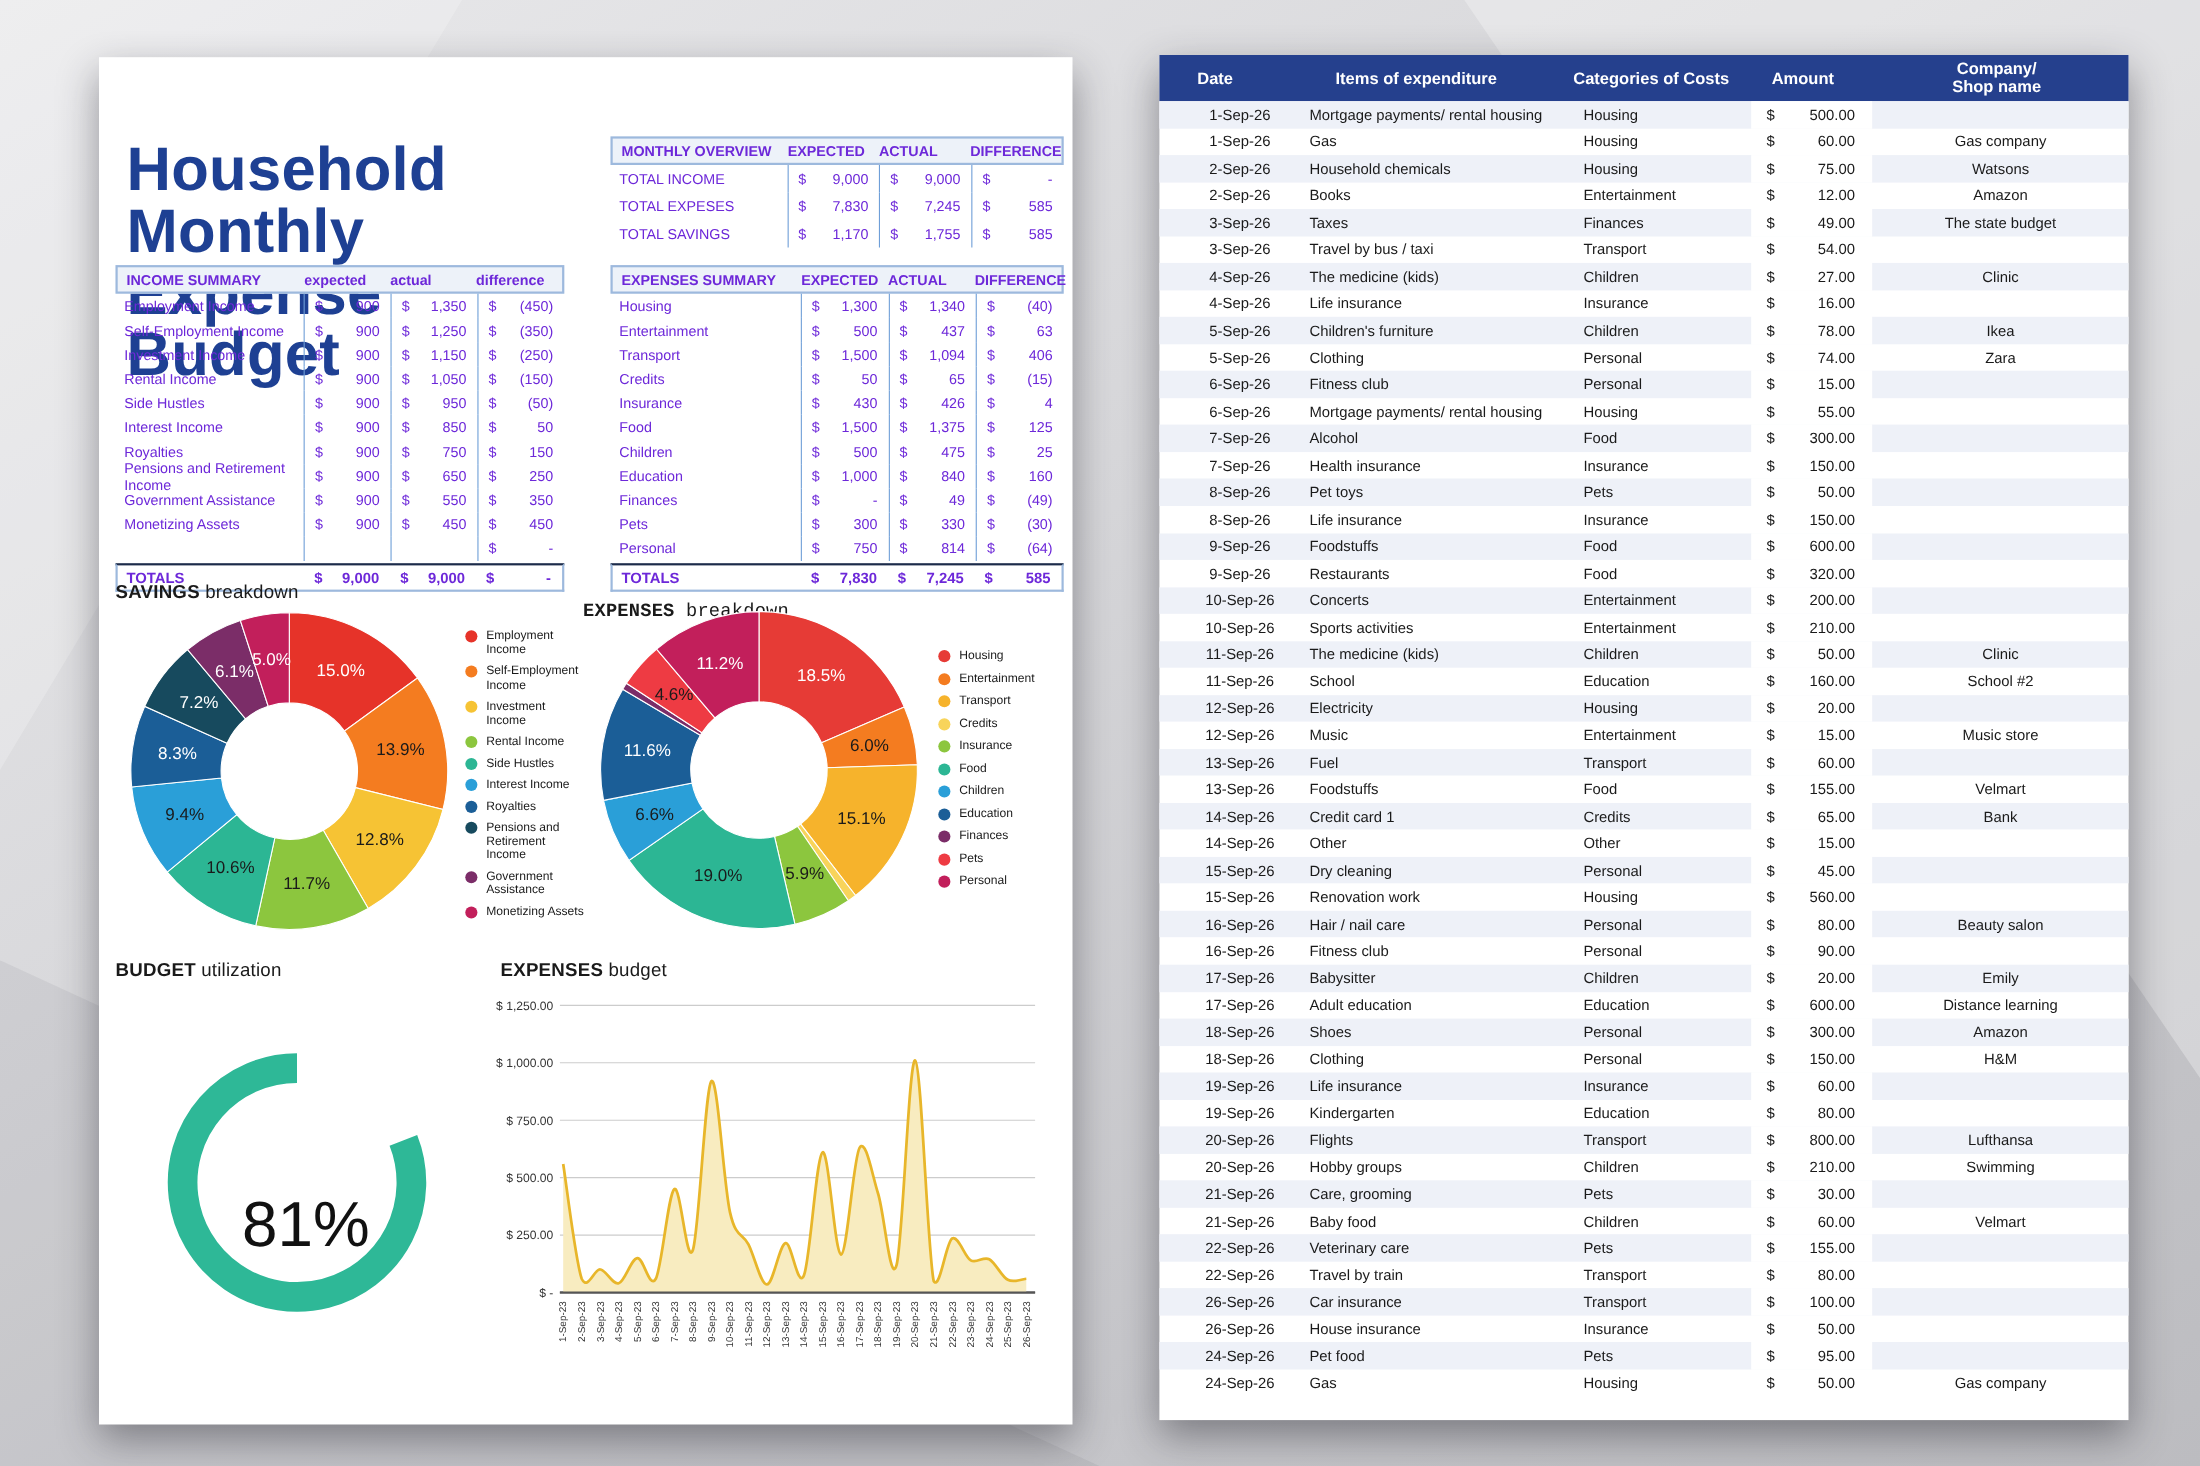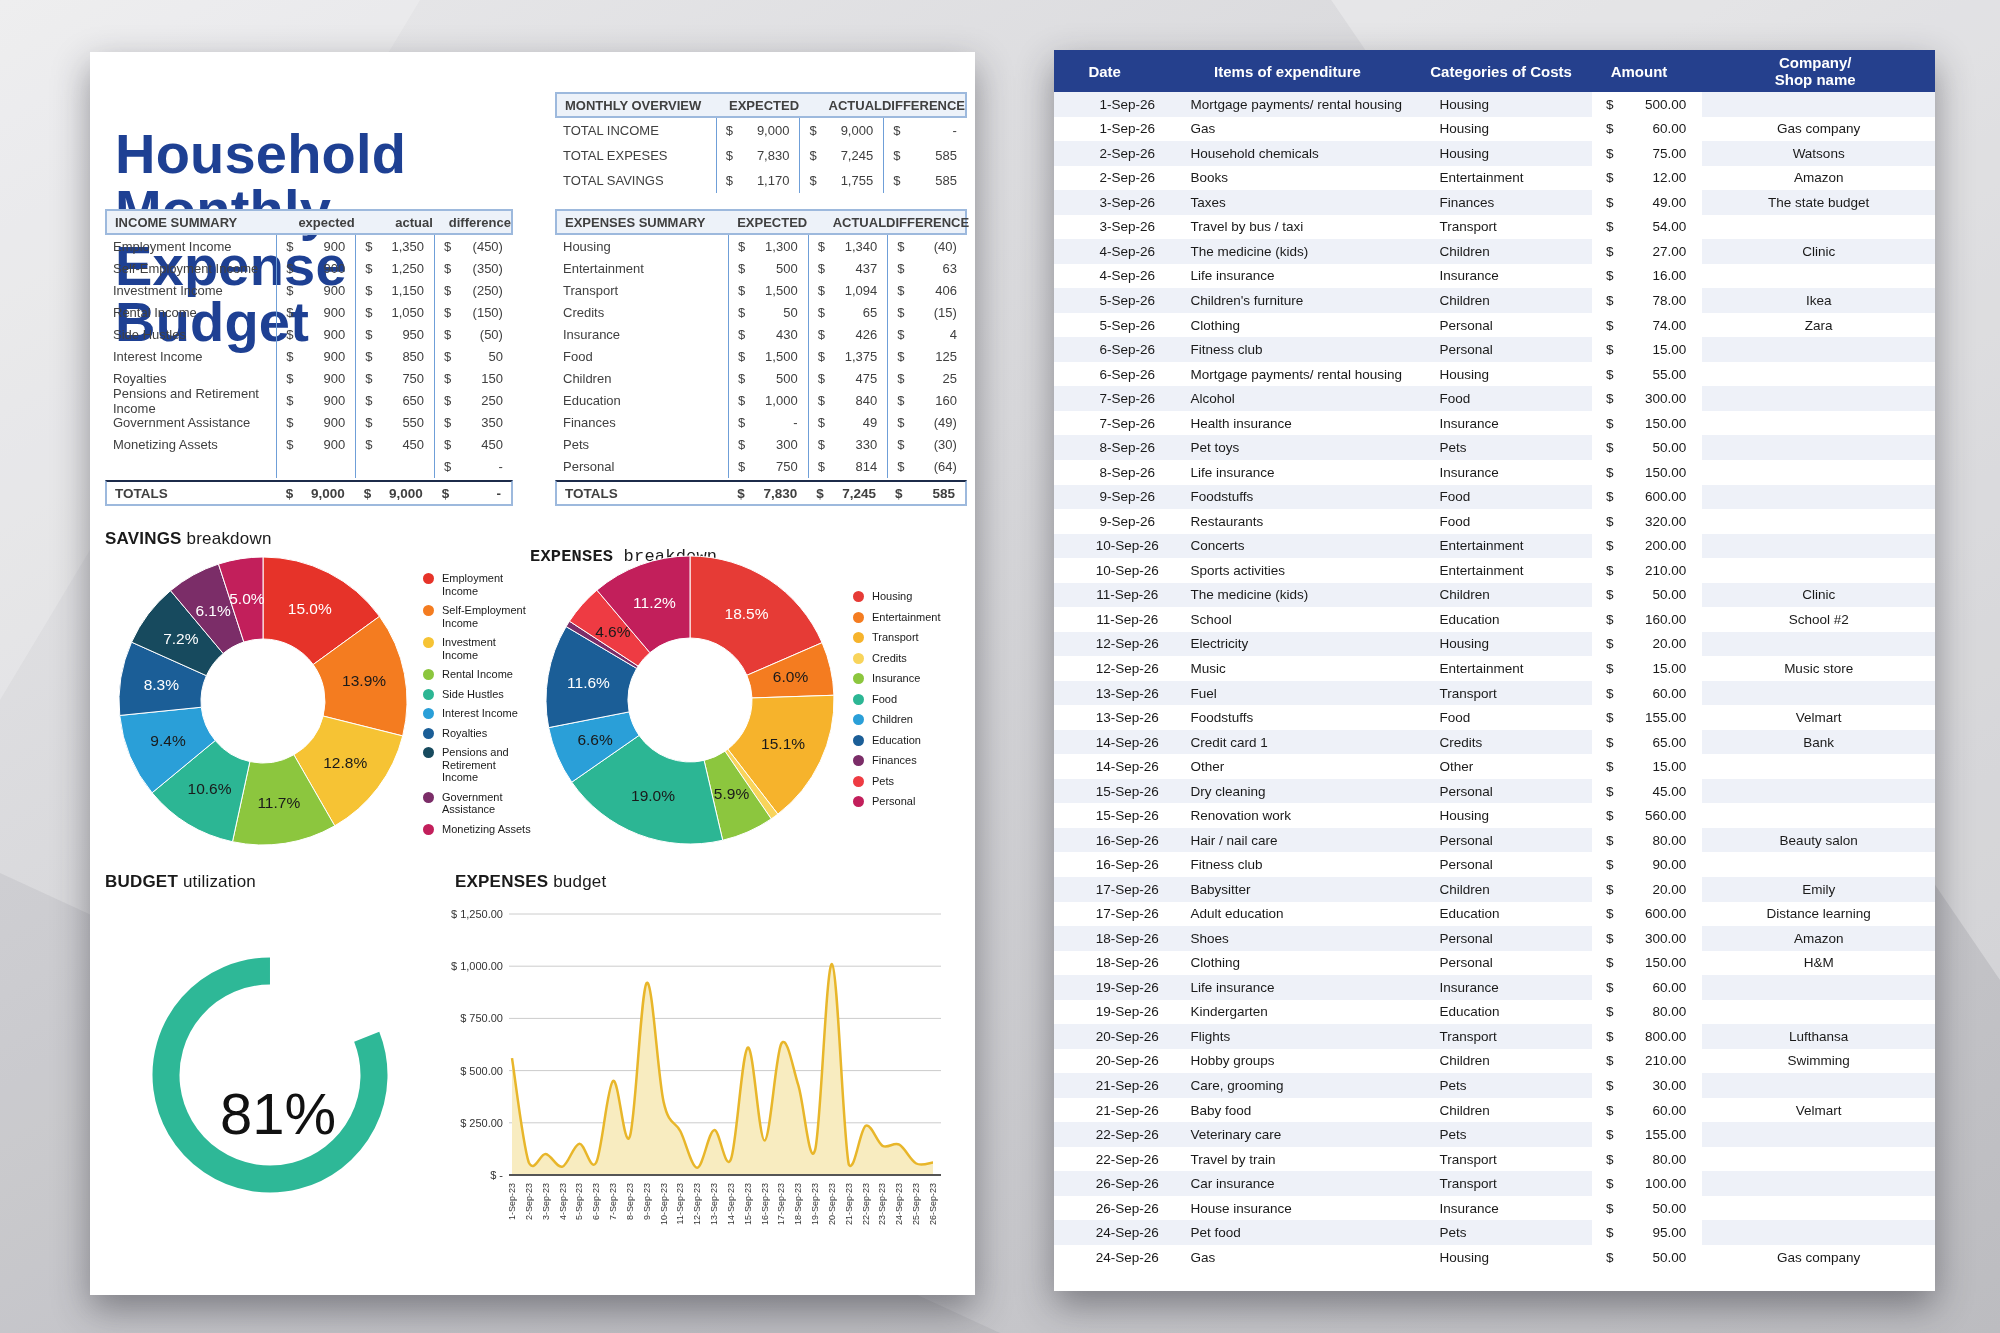--- a/index.html
+++ b/index.html
@@ -15,24 +15,24 @@
 
   .page{position:absolute;background:#fff;box-shadow:0 14px 34px rgba(35,35,45,0.45);}
   .page-left{left:90px;top:52px;width:885px;height:1243px;}
   .page-right{left:1054px;top:50px;width:881px;height:1241px;}
 
   
   .doc-title{position:absolute;left:25px;top:36px;width:430px;font-size:56px;line-height:56px;color:#1e4093;letter-spacing:0.2px;}
   .doc-title .b{font-weight:bold;}
 
   
-  .mtable{position:absolute;font-size:13px;color:#404040;}
+  .mtable{position:absolute;font-size:13px;color:#6d28d9;margin-top:32px;}
   .mtable .shead{display:flex;align-items:center;border:2px solid #9db9dd;background:#edf2f9;font-weight:bold;box-sizing:border-box;height:26px;}
   .mtable .shead .c0{padding-left:8px;}
-  .mtable .shead .hc{text-align:right;}
+  .mtable .shead .hc{text-align:left;}
   .mtable .c0{width:42%;box-sizing:border-box;}
   .mtable .mc{width:19.33%;box-sizing:border-box;}
   .mtable.ov .c0{width:39%;}
   .mtable.ov .mc{width:20.33%;}
   .mtable .srow{display:flex;align-items:stretch;height:22.1px;}
   .mtable.ov .srow{height:25px;}
   .mtable .srow .c0{display:flex;align-items:center;padding-left:8px;}
   .mtable .money{display:flex;align-items:center;justify-content:space-between;border-left:1.5px solid #6f9fd8;padding:0 10px 0 9px;}
   .mtable .stotals{display:flex;align-items:center;border:2px solid #9db9dd;border-top:2.5px solid #1c2b4a;font-weight:bold;height:26px;box-sizing:border-box;margin-top:2px;font-size:13.5px;}
   .mtable .stotals .c0{padding-left:8px;}

